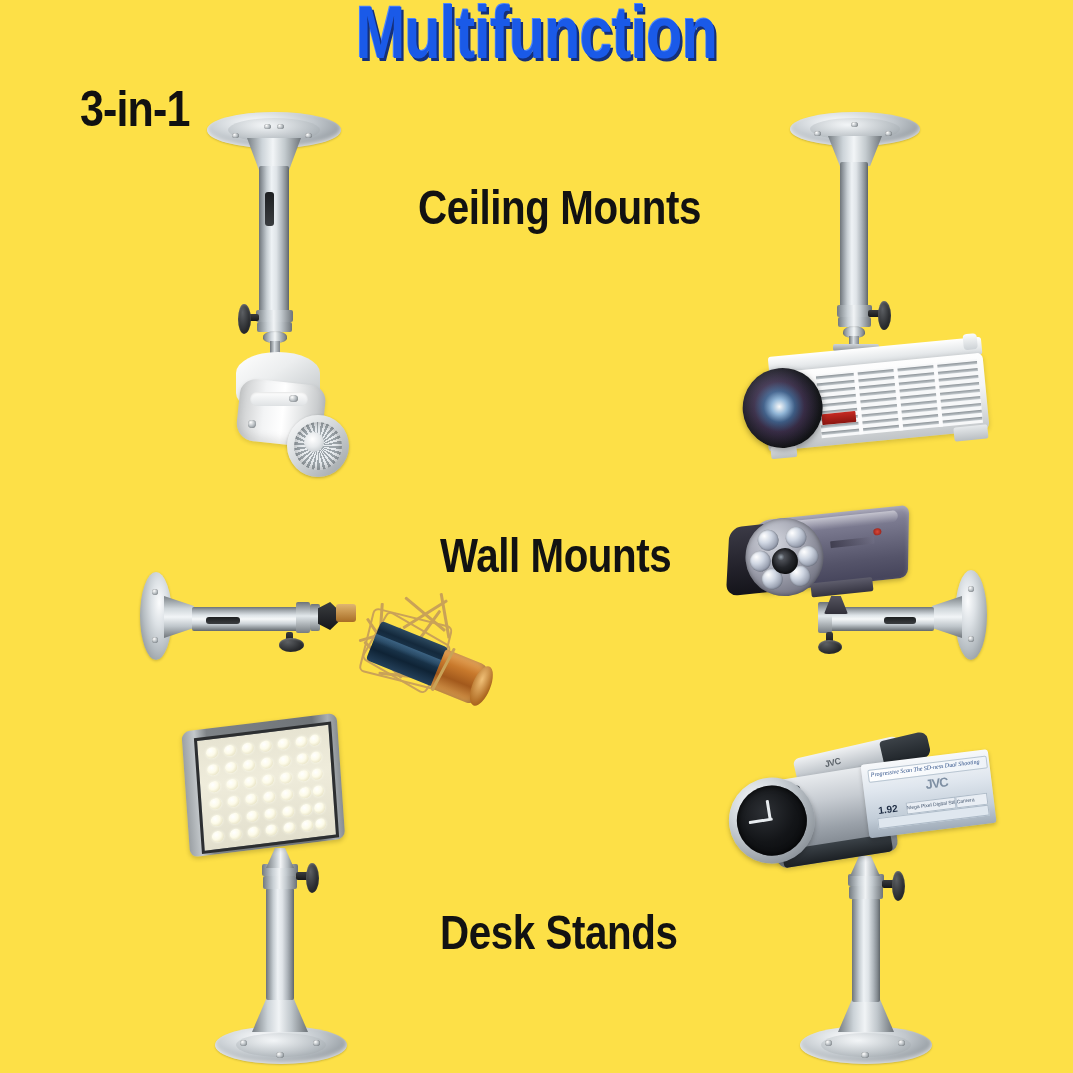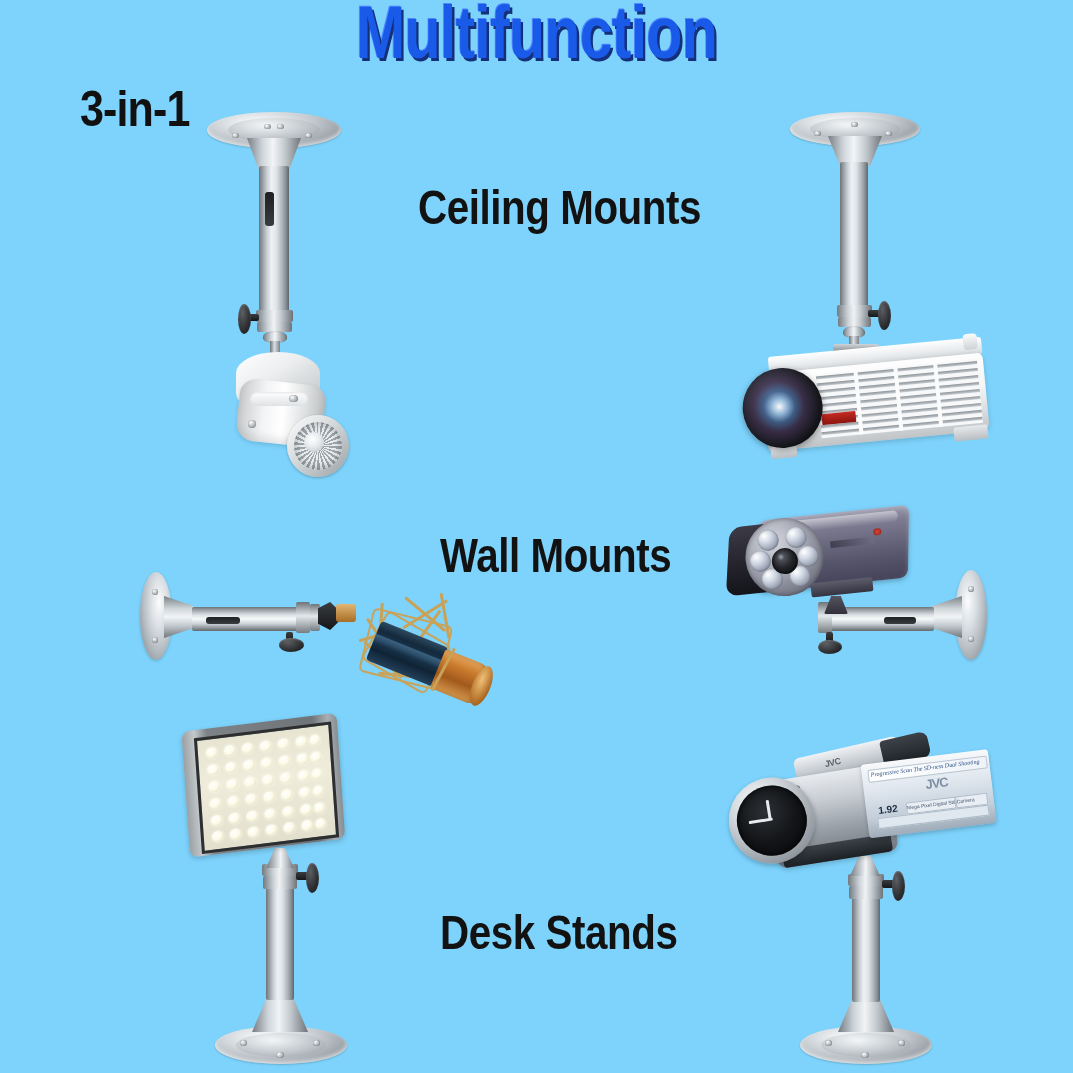--- a/index.html
+++ b/index.html
@@ -8,21 +8,21 @@
     padding: 0;
     background: #ffffff;
   }
   body {
     font-family: "Liberation Sans", sans-serif;
   }
   #stage {
     position: relative;
     width: 1073px;
     height: 1073px;
-    background: #7dd3fc;
+    background: #fde047;
     overflow: hidden;
   }
 
   
   .title {
     position: absolute;
     left: 0;
     top: -6px;
     width: 1073px;
     text-align: center;

